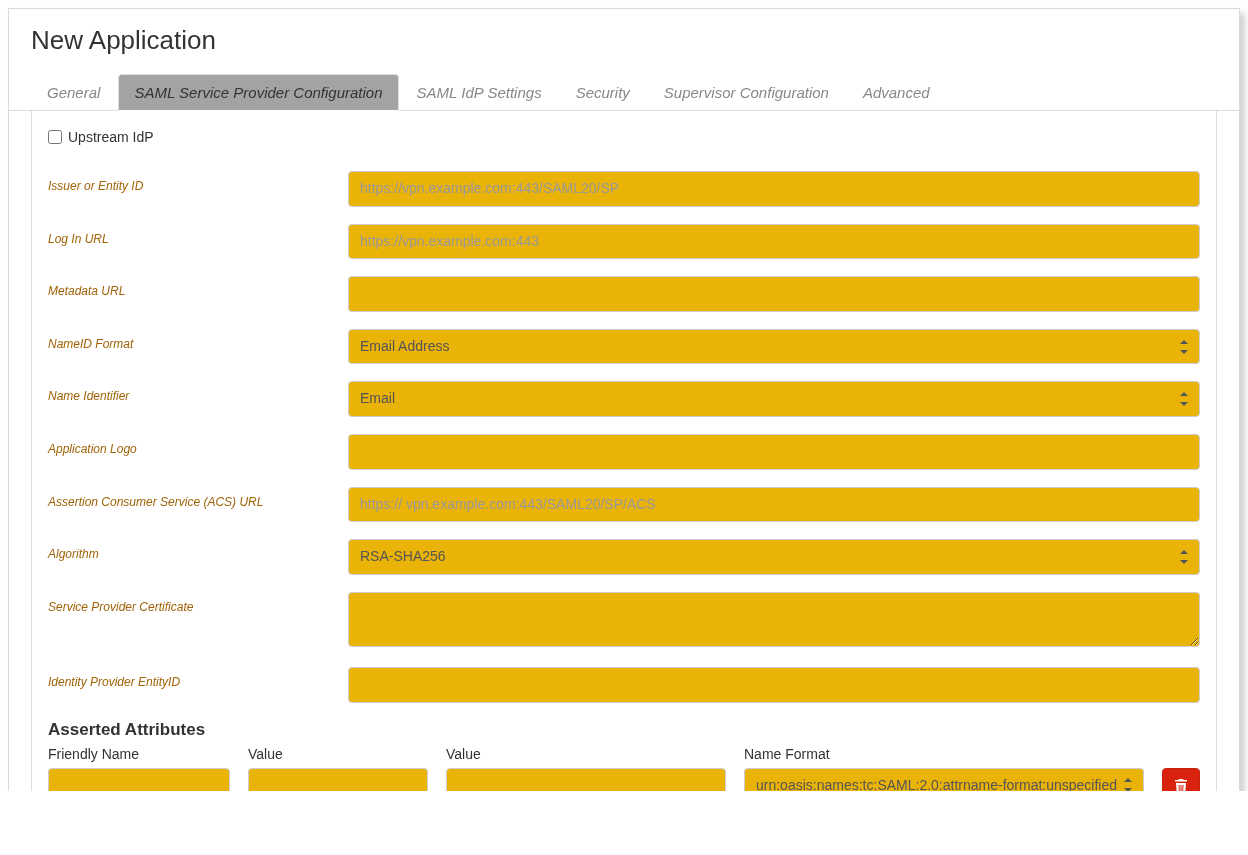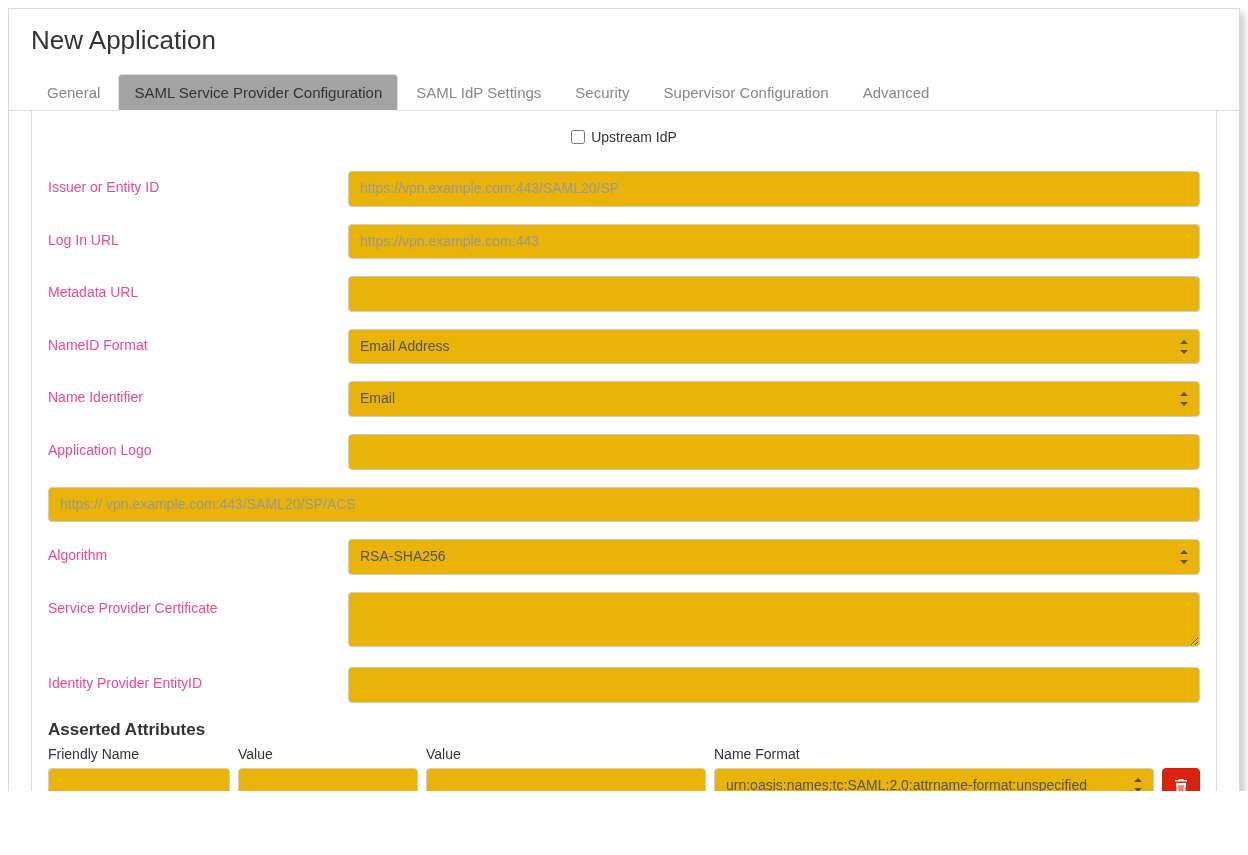--- a/index.html
+++ b/index.html
@@ -39,20 +39,21 @@
   .tab {
     padding: 9px 15px;
     border: 1px solid transparent;
     border-top-left-radius: 4px;
     border-top-right-radius: 4px;
     margin-right: 2px;
     margin-bottom: -1px;
     color: #86888a;
     cursor: pointer;
     font-size: 15px;
+    font-style: italic;
   }
   .tab.active {
     border-color: #ddd;
     border-bottom-color: #fff;
     background: #a3a3a3;
     color: #333;
   }
   .tab-content {
     border: 1px solid #ddd;
     border-top: none;
@@ -61,28 +62,28 @@
     border-bottom-left-radius: 4px;
     border-bottom-right-radius: 4px;
   }
   .form-row {
     display: flex;
     align-items: flex-start;
     margin-bottom: 17px;
   }
   .form-row.checkbox-row {
     margin-bottom: 26px;
-    justify-content: center;
   }
   .form-label {
     width: 300px;
     flex-shrink: 0;
     padding-top: 8px;
-    color: #ec4899;
-    font-size: 14px;
+    color: #a16207;
+    font-size: 12px;
+    font-style: italic;
   }
   .checkbox-wrap {
     display: flex;
     align-items: center;
   }
   .checkbox-wrap input[type=checkbox] {
     margin: 0 6px 0 0;
     width: 14px;
     height: 14px;
   }
@@ -136,21 +137,21 @@
   textarea.form-control { resize: vertical; min-height: 52px; }
 
   .section-heading {
     font-weight: 600;
     font-size: 17px;
     margin: 10px 0 6px 0;
     color: #333;
   }
   .attr-table {
     display: flex;
-    gap: 8px;
+    gap: 18px;
     align-items: flex-start;
   }
   .attr-col { display: flex; flex-direction: column; }
   .attr-col-label {
     color: #333;
     font-size: 14px;
     margin-bottom: 6px;
   }
   .attr-friendly { width: 182px; }
   .attr-name { width: 180px; }
@@ -242,20 +243,21 @@
       </div>
 
       <div class="form-row">
         <div class="form-label">Application Logo</div>
         <div class="form-field">
           <input class="form-control" type="text" style="">
         </div>
       </div>
 
       <div class="form-row">
+        <div class="form-label">Assertion Consumer Service (ACS) URL</div>
         <div class="form-field">
           <input class="form-control" type="text" placeholder="https:// vpn.example.com:443/SAML20/SP/ACS" style="">
         </div>
       </div>
 
 
       <div class="form-row">
         <div class="form-label">Algorithm</div>
         <div class="form-field">
           <div class="select-wrap">

